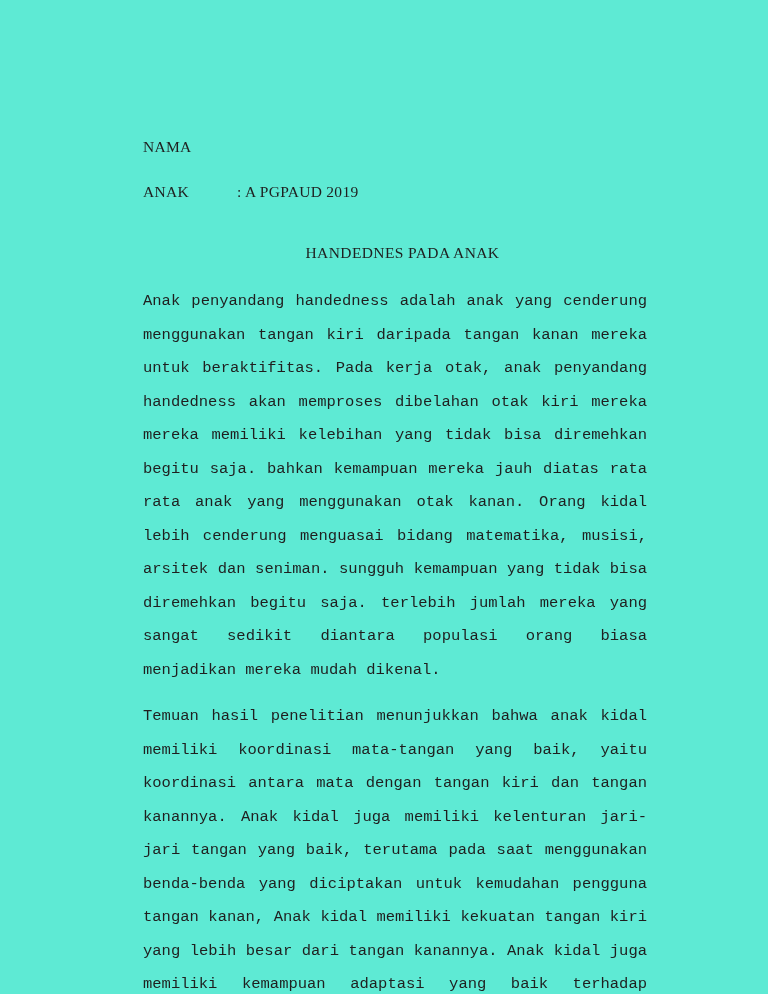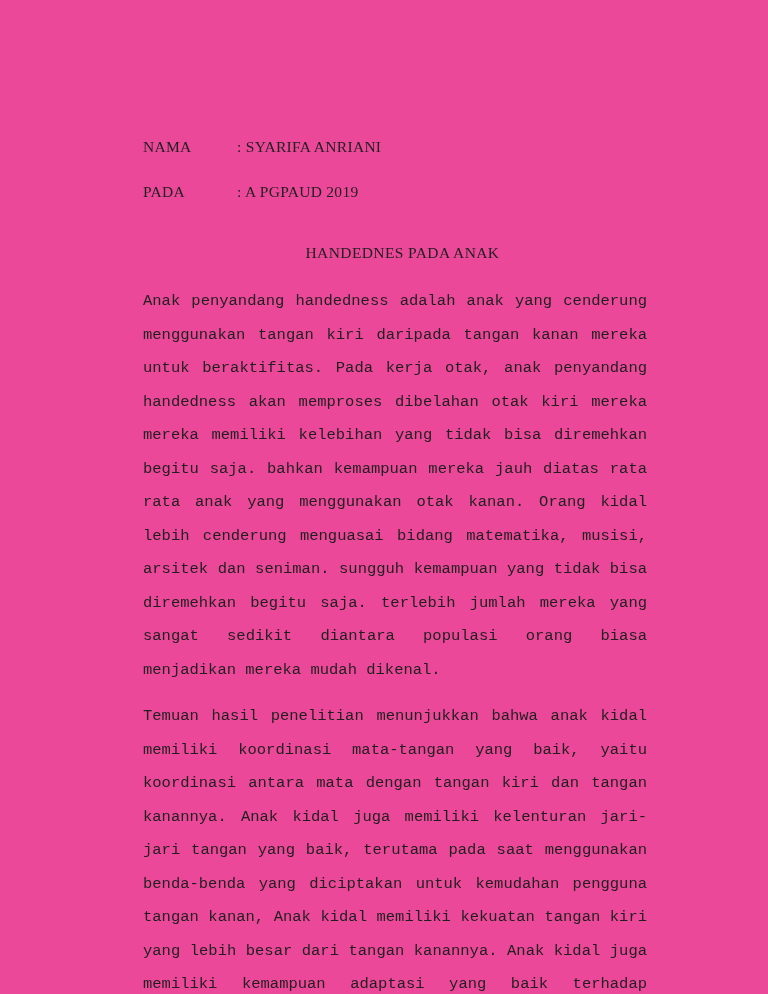--- a/index.html
+++ b/index.html
@@ -4,21 +4,21 @@
 <style>
   html, body {
     margin: 0;
     padding: 0;
     background: #ffffff;
   }
   .page {
     position: relative;
     width: 768px;
     height: 994px;
-    background: #ec4899;
+    background: #5eead4;
     overflow: hidden;
     font-family: "Liberation Serif", serif;
     color: #1f1f1f;
   }
   .content {
     position: absolute;
     left: 143px;
     top: 137px;
     width: 519px;
     font-size: 15.5px;
@@ -55,25 +55,24 @@
   }
 </style>
 </head>
 <body>
 
 <div class="page">
   <div class="content">
 
     <div class="field-row">
       <span class="field-label">NAMA</span>
-      <span class="field-value">: SYARIFA ANRIANI</span>
     </div>
 
     <div class="field-row">
-      <span class="field-label">PADA</span>
+      <span class="field-label">ANAK</span>
       <span class="field-value">: A PGPAUD 2019</span>
     </div>
 
 
     <h1 class="doc-title">HANDEDNES PADA ANAK</h1>
 
     <p class="para first">Anak penyandang handedness adalah anak yang cenderung menggunakan tangan kiri daripada tangan kanan mereka untuk beraktifitas. Pada kerja otak, anak penyandang handedness akan memproses dibelahan otak kiri mereka mereka memiliki kelebihan yang tidak bisa diremehkan begitu saja. bahkan kemampuan mereka jauh diatas rata rata anak yang menggunakan otak kanan. Orang kidal lebih cenderung menguasai bidang matematika, musisi, arsitek dan seniman. sungguh kemampuan yang tidak bisa diremehkan begitu saja. terlebih jumlah mereka yang sangat sedikit diantara populasi orang biasa menjadikan mereka mudah dikenal.</p>
 
     <p class="para">Temuan hasil penelitian menunjukkan bahwa anak kidal memiliki koordinasi mata-tangan yang baik, yaitu koordinasi antara mata dengan tangan kiri dan tangan kanannya. Anak kidal juga memiliki kelenturan jari-jari tangan yang baik, terutama pada saat menggunakan benda-benda yang diciptakan untuk kemudahan pengguna tangan kanan, Anak kidal memiliki kekuatan tangan kiri yang lebih besar dari tangan kanannya. Anak kidal juga memiliki kemampuan adaptasi yang baik terhadap kegiatan yang secara etika menuntut penggunaan tangan kanan dan</p>
 

